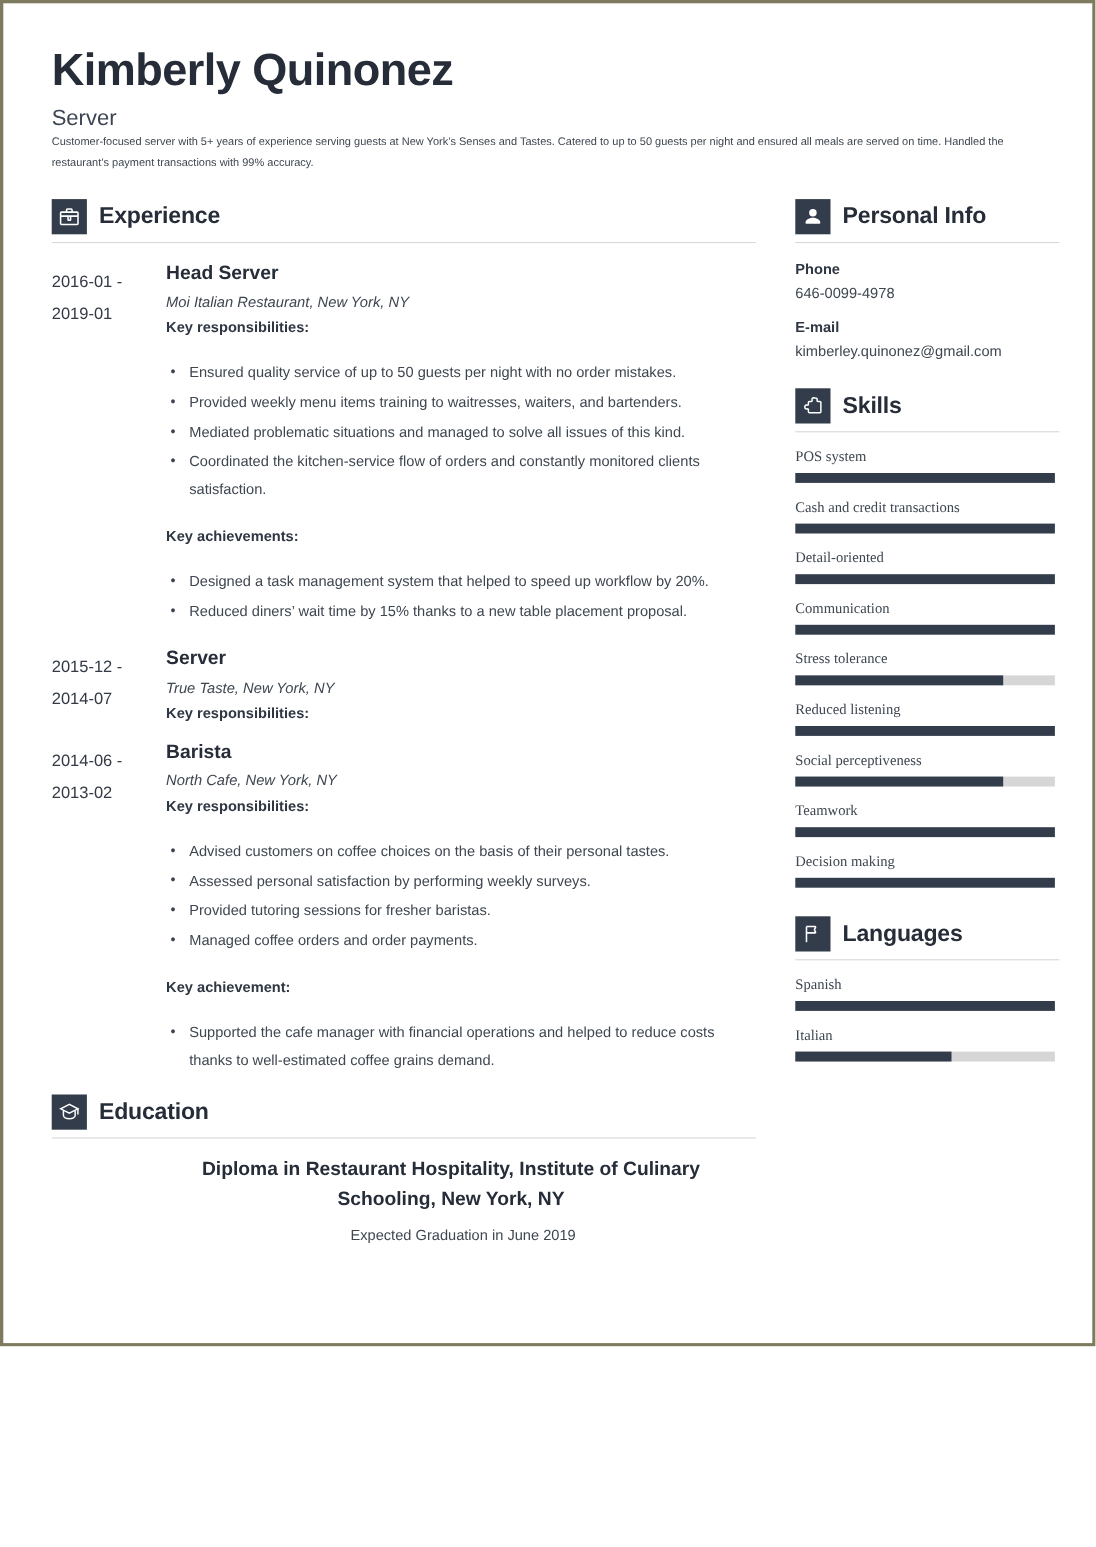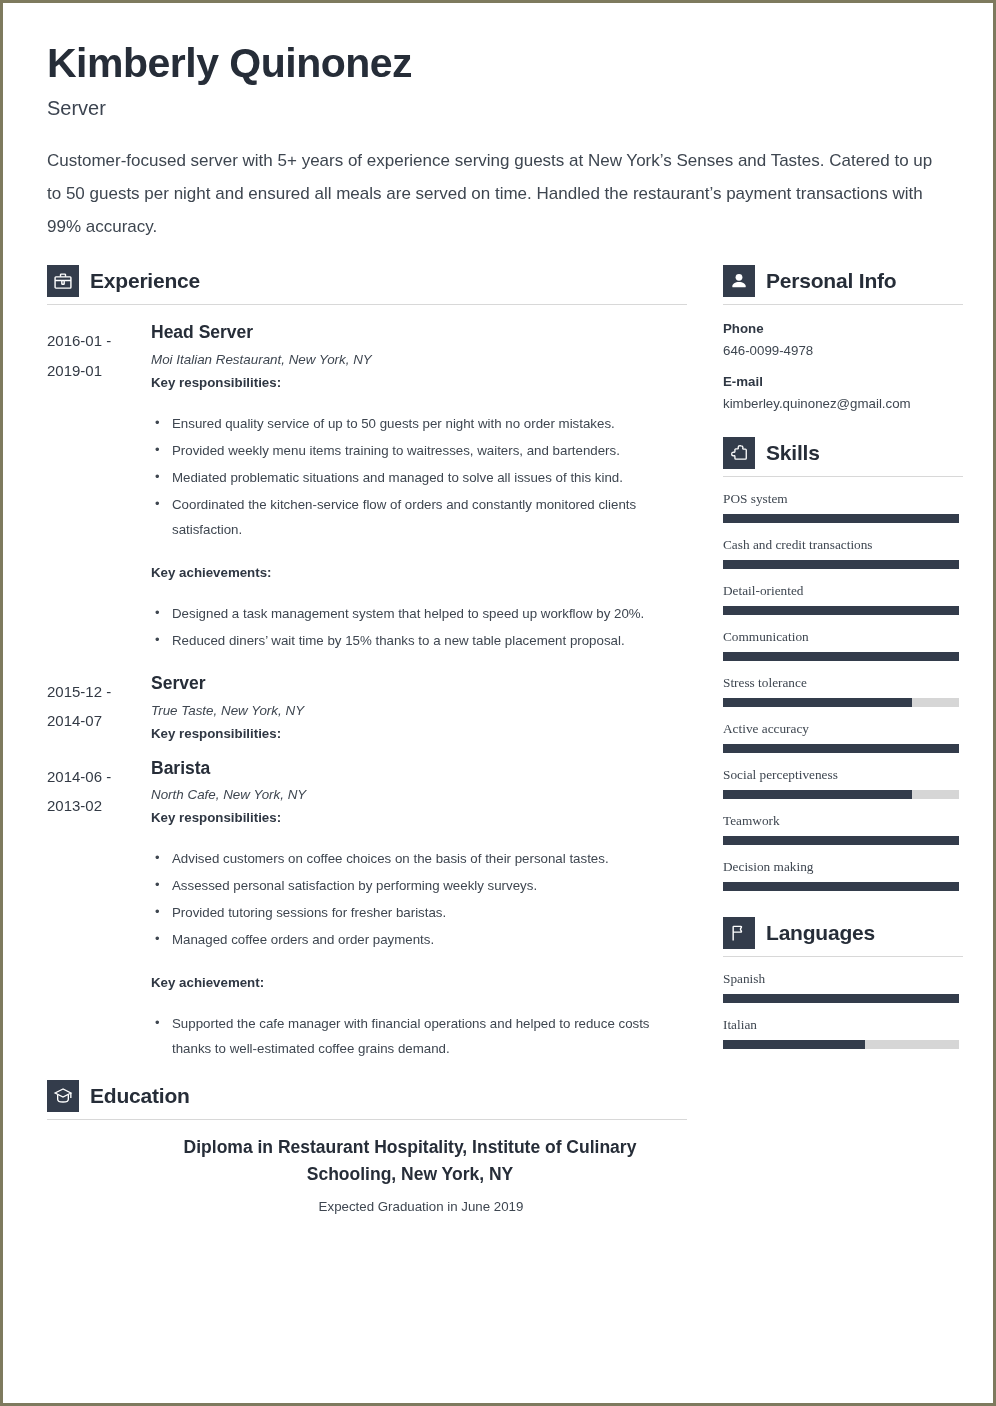--- a/index.html
+++ b/index.html
@@ -7,21 +7,21 @@
     padding: 0;
     background: #ffffff;
   }
   body {
     font-family: "Liberation Sans", sans-serif;
     color: #333a45;
   }
   .page {
     position: relative;
     width: 996px;
-    height: 1406px;
+    height: 1224px;
     box-sizing: border-box;
     background: #ffffff;
     border: 3px solid #7e7a5e;
     overflow: hidden;
   }
   .page-inner {
     position: absolute;
     inset: 4px;
     background: #fff;
     box-sizing: border-box;
@@ -37,22 +37,21 @@
     line-height: 1.1;
     margin: 6px 0 0 0;
   }
   .job-title {
     font-size: 20px;
     color: #3c4450;
     font-weight: normal;
     margin: 11px 0 0 0;
   }
   .summary {
-    margin-top: 25px;
-    font-size: 17px;
+    font-size: 10px;
     line-height: 1.93;
     color: #3e4650;
     max-width: 905px;
   }
 
   
   .body-cols {
     display: flex;
     margin-top: 22px;
     align-items: flex-start;
@@ -363,21 +362,21 @@
                 <div class="rating-fill" style="width: 100%;"></div>
               </div>
         </div>
         <div class="rating-item">
           <div class="rating-label">Stress tolerance</div>
           <div class="rating-track">
                 <div class="rating-fill" style="width: 80%;"></div>
               </div>
         </div>
         <div class="rating-item">
-          <div class="rating-label">Active accuracy</div>
+          <div class="rating-label">Reduced listening</div>
           <div class="rating-track">
                 <div class="rating-fill" style="width: 100%;"></div>
               </div>
         </div>
         <div class="rating-item">
           <div class="rating-label">Social perceptiveness</div>
           <div class="rating-track">
                 <div class="rating-fill" style="width: 80%;"></div>
               </div>
         </div>

